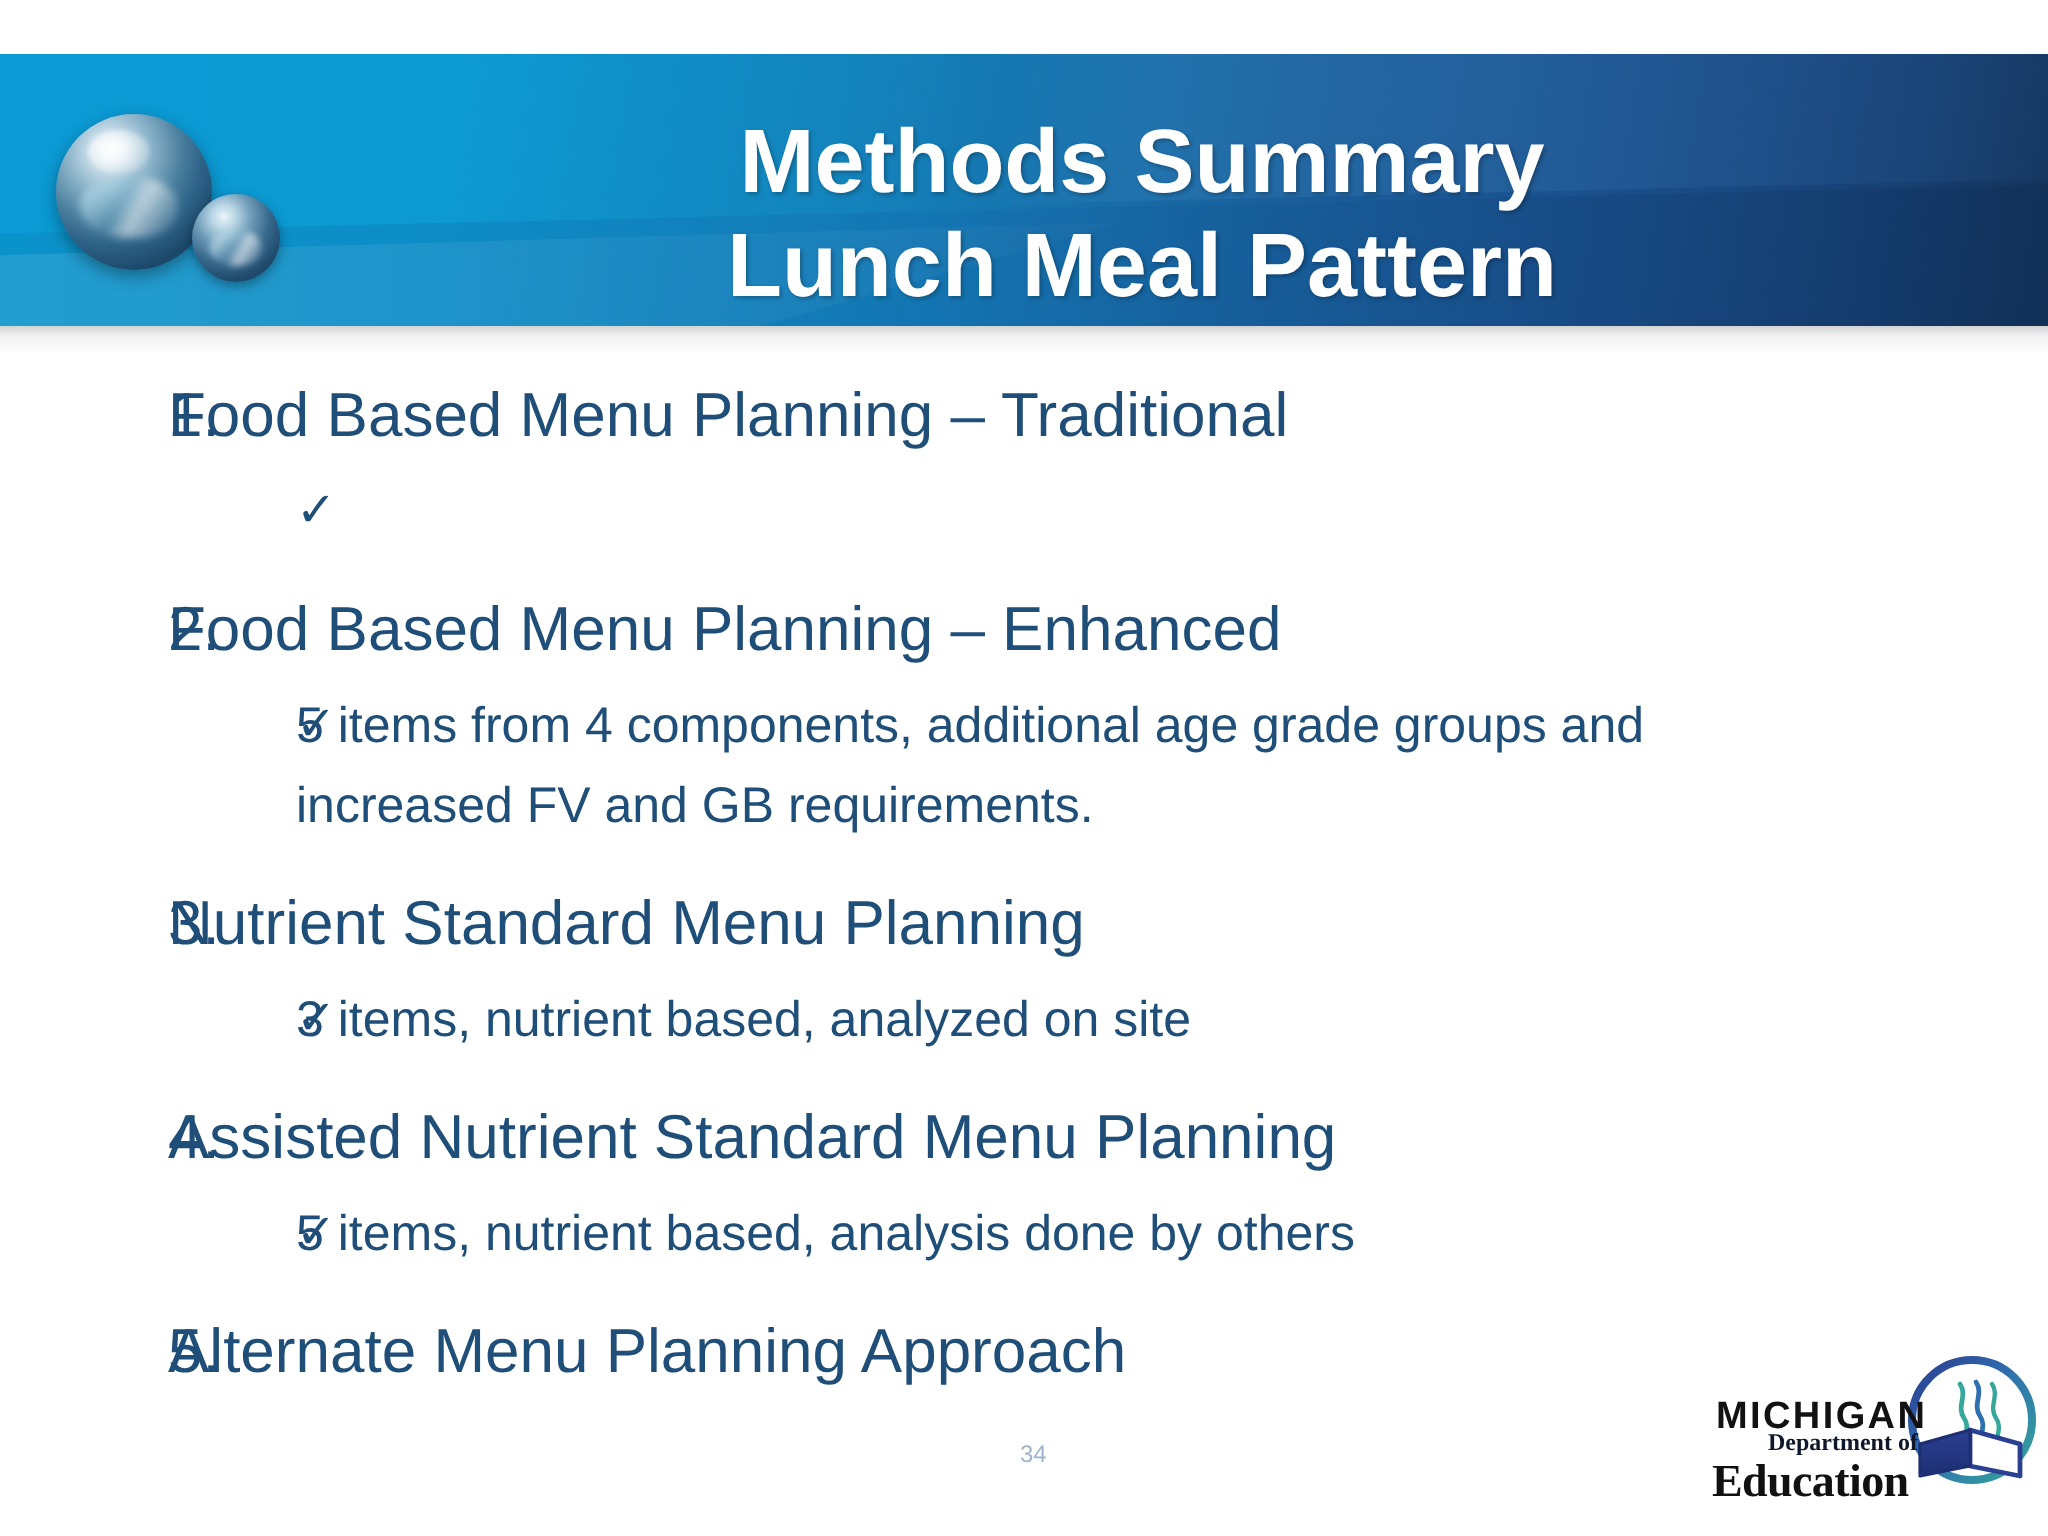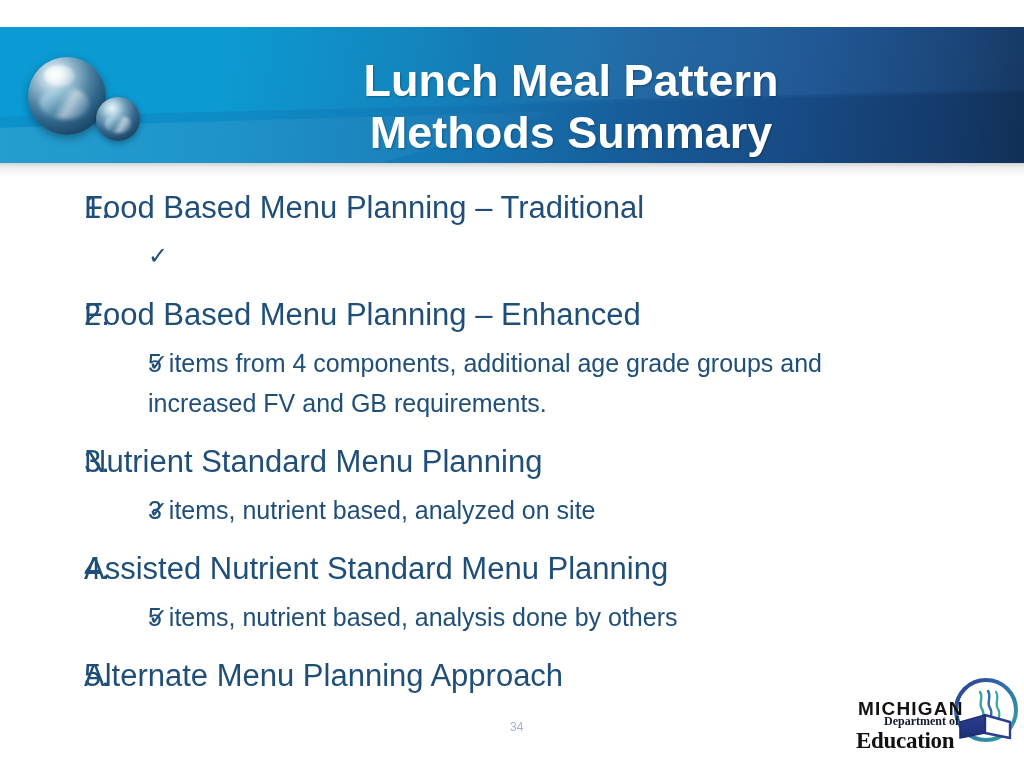--- a/index.html
+++ b/index.html
@@ -311,22 +311,22 @@
       <div class="banner-band-c"></div>
 
       <div class="sphere-group">
         <div class="sphere-big">
           <div class="sphere-big-hl"></div>
         </div>
         <div class="sphere-small"></div>
       </div>
 
       <div class="banner-title">
+        <span class="tline">Methods Summary</span>
         <span class="tline">Lunch Meal Pattern</span>
-        <span class="tline">Methods Summary</span>
       </div>
     </div>
   </div>
   <div class="banner-shadow"></div>
 
   <div class="content">
 
     <div class="item">
       <div class="item-num">1.</div>
       <div class="item-text">Food Based Menu Planning – Traditional</div>

